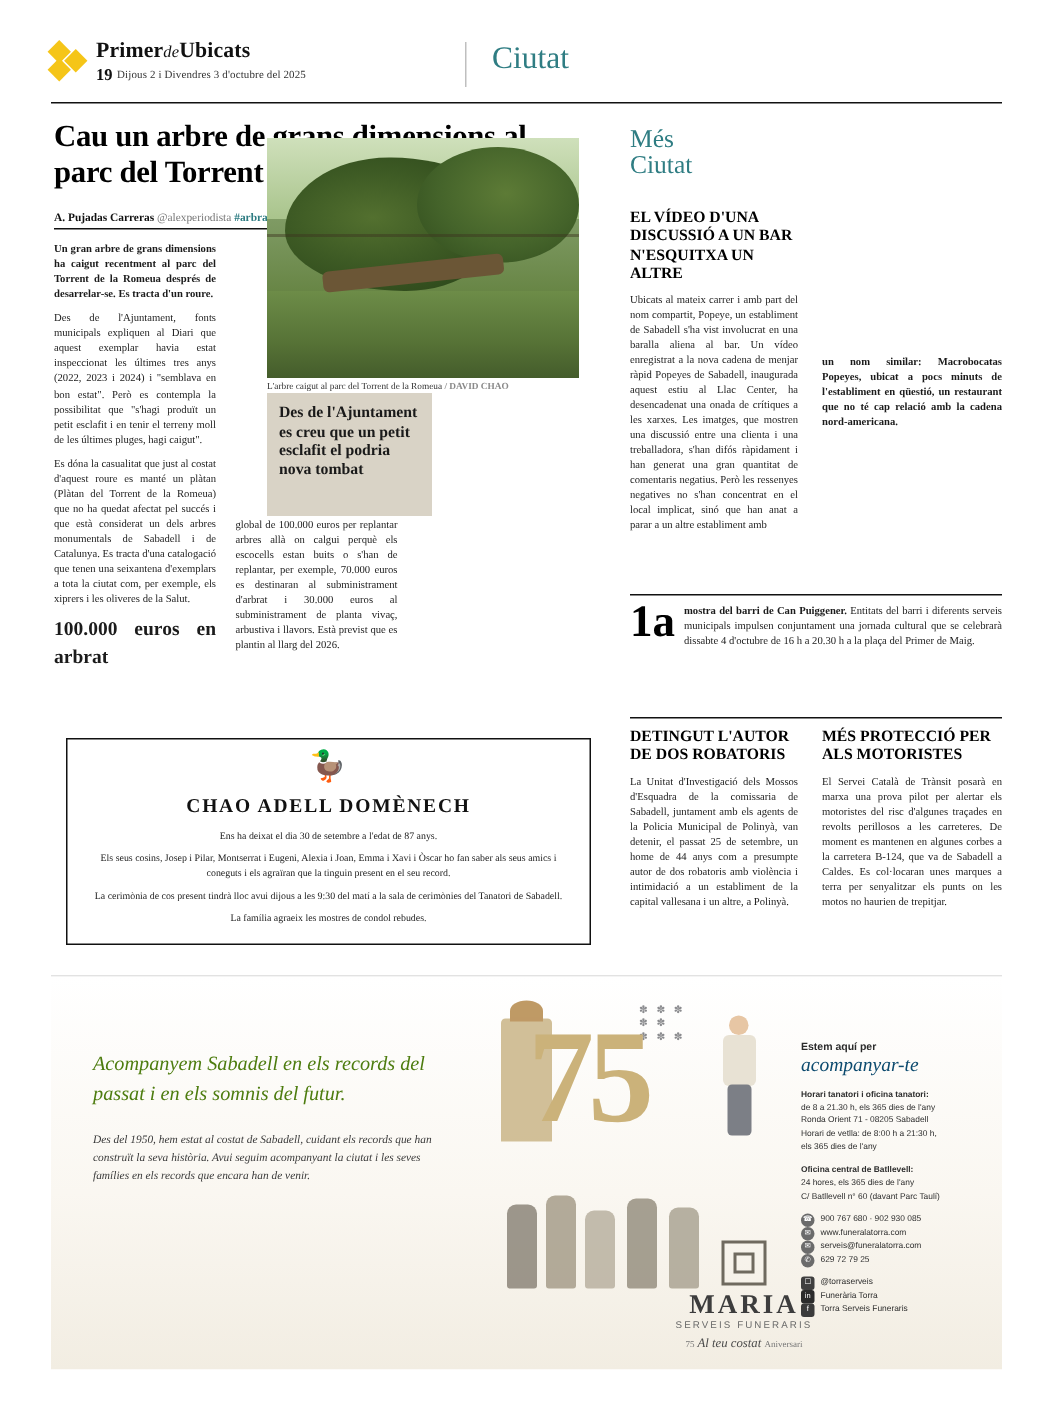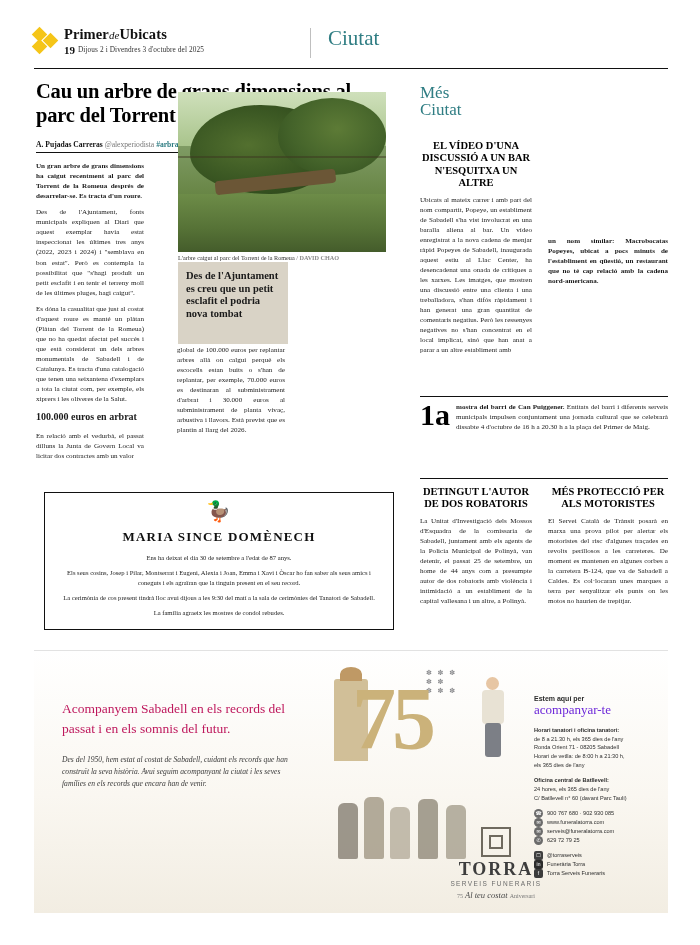--- a/index.html
+++ b/index.html
@@ -129,21 +129,21 @@
     position: absolute;
     top: 0;
     width: 108px;
     font-size: 7.1px;
     line-height: 1.42;
     text-align: justify;
     color: #1b1b1b;
   }
   .bodycol p { margin: 0 0 6px 0; }
   .bodycol .lead-bold { font-weight: bold; }
-  .sub-h { font-weight: bold; font-size: 10px; margin: 0 0 3px 0; }
+  .sub-h { font-weight: bold; font-size: 13px; margin: 0 0 3px 0; }
 
   #bc1 { left: 0; }
   #bc2 { left: 121px; }
 
   
   .photo {
     position: absolute;
     left: 178px; top: 92px;
     width: 208px; height: 160px;
     background: linear-gradient(180deg,#9fb98a 0%, #7e9a63 35%, #63813f 70%, #4e6a33 100%);
@@ -291,21 +291,20 @@
   .photo2 .p2 { left: 52px; background:#4a4d52; }
   .photo2 .p3 { left: 88px; background:#1f2226; }
 
   .r-head {
     font-family: "Liberation Serif", serif;
     font-size: 10.5px;
     font-weight: bold;
     line-height: 1.18;
     color: #000;
     margin: 0 0 5px 0;
-    text-align: center;
   }
   .r-body {
     font-size: 7.1px;
     line-height: 1.42;
     text-align: justify;
     color: #1b1b1b;
   }
   .r-body p { margin: 0 0 5px 0; }
 
   #rnews1 {
@@ -376,23 +375,24 @@
     position: absolute; left: 0; top: 0; width: 100%; height: 100%;
     background: linear-gradient(180deg,#ffffff 0%, #faf7f1 55%, #f2ede2 100%);
   }
   .ad-left {
     position: absolute;
     left: 28px; top: 48px;
     width: 238px;
   }
   .ad-slogan {
     font-family: "Liberation Serif", serif;
+    font-style: italic;
     font-size: 13.5px;
     line-height: 1.45;
-    color: #be185d;
+    color: #4d7c0f;
   }
   .ad-sub {
     margin-top: 16px;
     font-family: "Liberation Serif", serif;
     font-style: italic;
     font-size: 7.6px;
     line-height: 1.6;
     color: #3a3a3a;
   }
   .ad-75 {
@@ -497,22 +497,23 @@
     width: 140px;
     font-family: "Liberation Sans", sans-serif;
   }
   .ad-right .estem {
     font-size: 7px;
     color: #2b2b2b;
     font-weight: bold;
   }
   .ad-right .acomp {
     font-family: "Liberation Serif", serif;
+    font-style: italic;
     font-size: 13px;
-    color: #6d28d9;
+    color: #0c4a6e;
     margin-bottom: 8px;
   }
   .ad-right .blk {
     font-size: 5.6px;
     line-height: 1.55;
     color: #2e2e2e;
     margin-bottom: 7px;
   }
   .ad-right .blk .t { font-weight: bold; }
   .contact-line {
@@ -569,23 +570,22 @@
       <span class="tag">#arbrat</span>
     </div>
     <div class="byline-rule"></div>
 
     <div class="body-cols">
       <div class="bodycol" id="bc1">
         <p class="lead-bold">Un gran arbre de grans dimensions ha caigut recentment al parc del Torrent de la Romeua després de desarrelar-se. Es tracta d'un roure.</p>
         <p>Des de l'Ajuntament, fonts municipals expliquen al Diari que aquest exemplar havia estat inspeccionat les últimes tres anys (2022, 2023 i 2024) i "semblava en bon estat". Però es contempla la possibilitat que "s'hagi produït un petit esclafit i en tenir el terreny moll de les últimes pluges, hagi caigut".</p>
         <p>Es dóna la casualitat que just al costat d'aquest roure es manté un plàtan (Plàtan del Torrent de la Romeua) que no ha quedat afectat pel succés i que està considerat un dels arbres monumentals de Sabadell i de Catalunya. Es tracta d'una catalogació que tenen una seixantena d'exemplars a tota la ciutat com, per exemple, els xiprers i les oliveres de la Salut.</p>
         <p class="sub-h">100.000 euros en arbrat</p>
-        <p>En relació amb el vedurbà, el passat dilluns la Junta de Govern Local va licitar dos contractes amb un valor</p>
-      </div>
-      <div class="bodycol" id="bc2" style="top:184px;margin-left:20px;">
+      </div>
+      <div class="bodycol" id="bc2" style="top:184px;">
         <p>global de 100.000 euros per replantar arbres allà on calgui perquè els escocells estan buits o s'han de replantar, per exemple, 70.000 euros es destinaran al subministrament d'arbrat i 30.000 euros al subministrament de planta vivaç, arbustiva i llavors. Està previst que es plantin al llarg del 2026.</p>
       </div>
     </div>
   </div>
 
   <div class="photo">
     <div class="sky"></div>
     <div class="grass"></div>
     <div class="tree"></div>
     <div class="tree2"></div>
@@ -596,21 +596,21 @@
     <span>L'arbre caigut al parc del Torrent de la Romeua</span>
     <span class="credit">/ DAVID CHAO</span>
   </div>
 
   <div class="pullquote">
     <div class="q">Des de l'Ajuntament es creu que un petit esclafit el podria nova tombat</div>
   </div>
 
   <div class="obit">
     <div class="dove">🦆</div>
-    <div class="name">MARIA SINCE DOMÈNECH</div>
+    <div class="name">CHAO ADELL DOMÈNECH</div>
     <p>Ens ha deixat el dia 30 de setembre a l'edat de 87 anys.</p>
     <p>Els seus cosins, Josep i Pilar, Montserrat i Eugeni, Alexia i Joan, Emma i Xavi i Òscar ho fan saber als seus amics i coneguts i els agraïran que la tinguin present en el seu record.</p>
     <p>La cerimònia de cos present tindrà lloc avui dijous a les 9:30 del matí a la sala de cerimònies del Tanatori de Sabadell.</p>
     <p>La família agraeix les mostres de condol rebudes.</p>
   </div>
 
   <div class="mes-ciutat">
     <div>Més</div>
     <div>Ciutat</div>
   </div>
@@ -671,21 +671,21 @@
     <div class="ad-people">
       <div class="fig f1"></div>
         <div class="fig f2"></div>
         <div class="fig f3"></div>
       <div class="fig f4"></div>
         <div class="fig f5"></div>
     </div>
 
     <div class="ad-logo">
       <div class="mark"></div>
-      <div class="name">TORRA</div>
+      <div class="name">MARIA</div>
       <div class="subname">SERVEIS FUNERARIS</div>
       <div class="claim">
         <span class="small">75</span>
         <span>Al teu costat</span>
         <span class="small">Aniversari</span>
       </div>
     </div>
 
     <div class="ad-right">
       <div class="estem">Estem aquí per</div>

